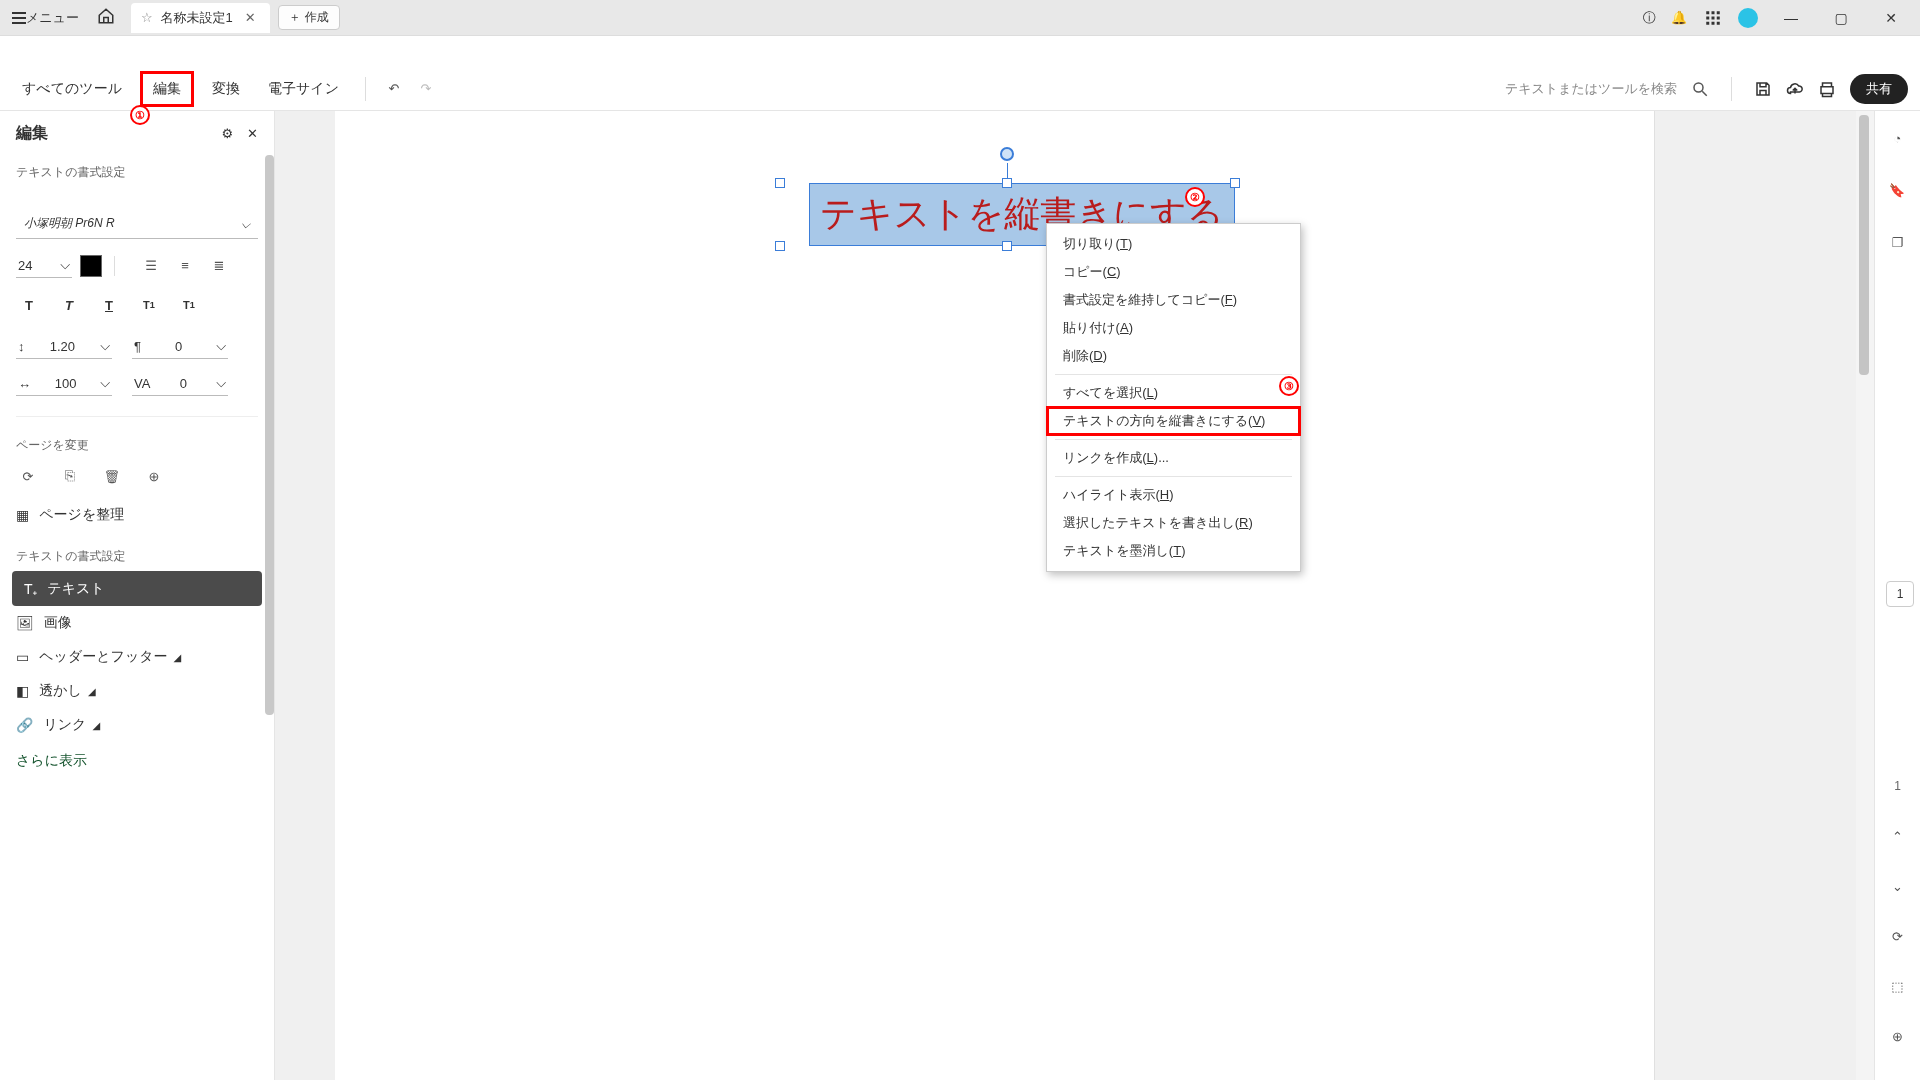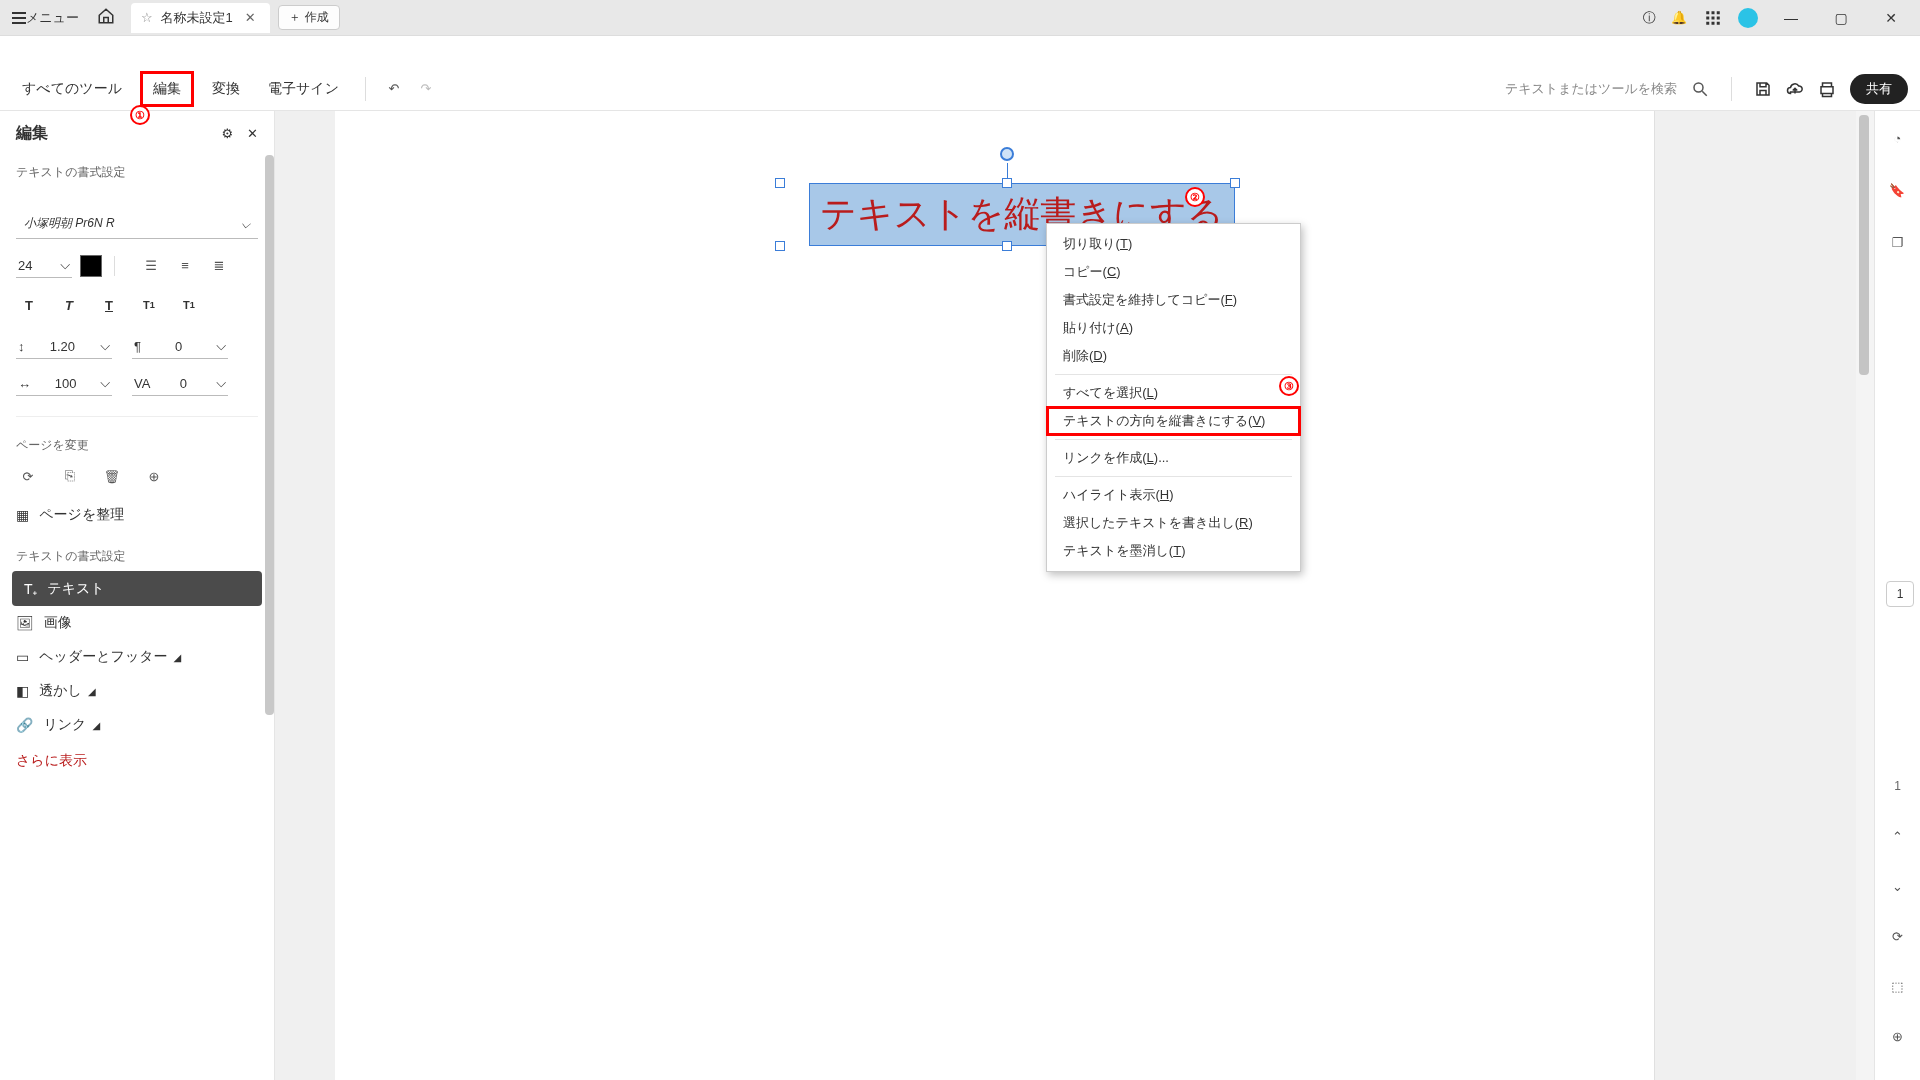--- a/index.html
+++ b/index.html
@@ -41,21 +41,21 @@
 .style-row { display: flex; gap: 14px; padding: 6px 16px 12px; }
 .style-btn { width: 26px; height: 26px; display: flex; align-items: center; justify-content: center; cursor: pointer; font-weight: 700; }
 .style-btn.italic { font-style: italic; }
 .style-btn.underline { text-decoration: underline; }
 .spacing-row { display: flex; gap: 20px; padding: 4px 16px 8px; }
 .spacing-ctrl { display: flex; align-items: center; gap: 6px; border-bottom: 1px solid #bbb; padding: 4px 2px; width: 96px; justify-content: space-between; cursor: pointer; }
 .sep-line { height: 1px; background: #eee; margin: 12px 16px; }
 .page-ops { display: flex; gap: 18px; padding: 4px 16px 10px; }
 .content-item { display: flex; align-items: center; gap: 10px; padding: 8px 16px; cursor: pointer; font-size: 14px; }
 .content-item.active { background: #4b4b4b; color: #fff; border-radius: 4px; margin: 0 12px; padding: 8px 12px; }
-.more-link { color: #b91c1c; padding: 10px 16px; cursor: pointer; font-size: 14px; }
+.more-link { color: #14532d; padding: 10px 16px; cursor: pointer; font-size: 14px; }
 .left-scroll { position: absolute; right: 0; top: 44px; width: 9px; height: 560px; background: #c8c8c8; border-radius: 4px; }
 
 .anno { position: absolute; width: 20px; height: 20px; border: 2px solid #f00; border-radius: 50%; color: #f00; font-size: 11px; display: flex; align-items: center; justify-content: center; background: #fff; font-weight: bold; z-index: 200; }
 
 .minitool { position: absolute; left: 286px; top: 10px; width: 40px; background: #fff; border: 1px solid #ddd; border-radius: 6px; display: flex; flex-direction: column; align-items: center; padding: 8px 0; gap: 16px; box-shadow: 0 1px 3px rgba(0,0,0,.1); }
 .mt-btn { width: 28px; height: 28px; display: flex; align-items: center; justify-content: center; cursor: pointer; color: #333; }
 
 .canvas { flex: 1; background: #f0f0f0; position: relative; overflow: hidden; }
 .page { position: absolute; left: 60px; top: 0; width: 1320px; height: 100%; background: #fff; border-right: 1px solid #e0e0e0; }
 

